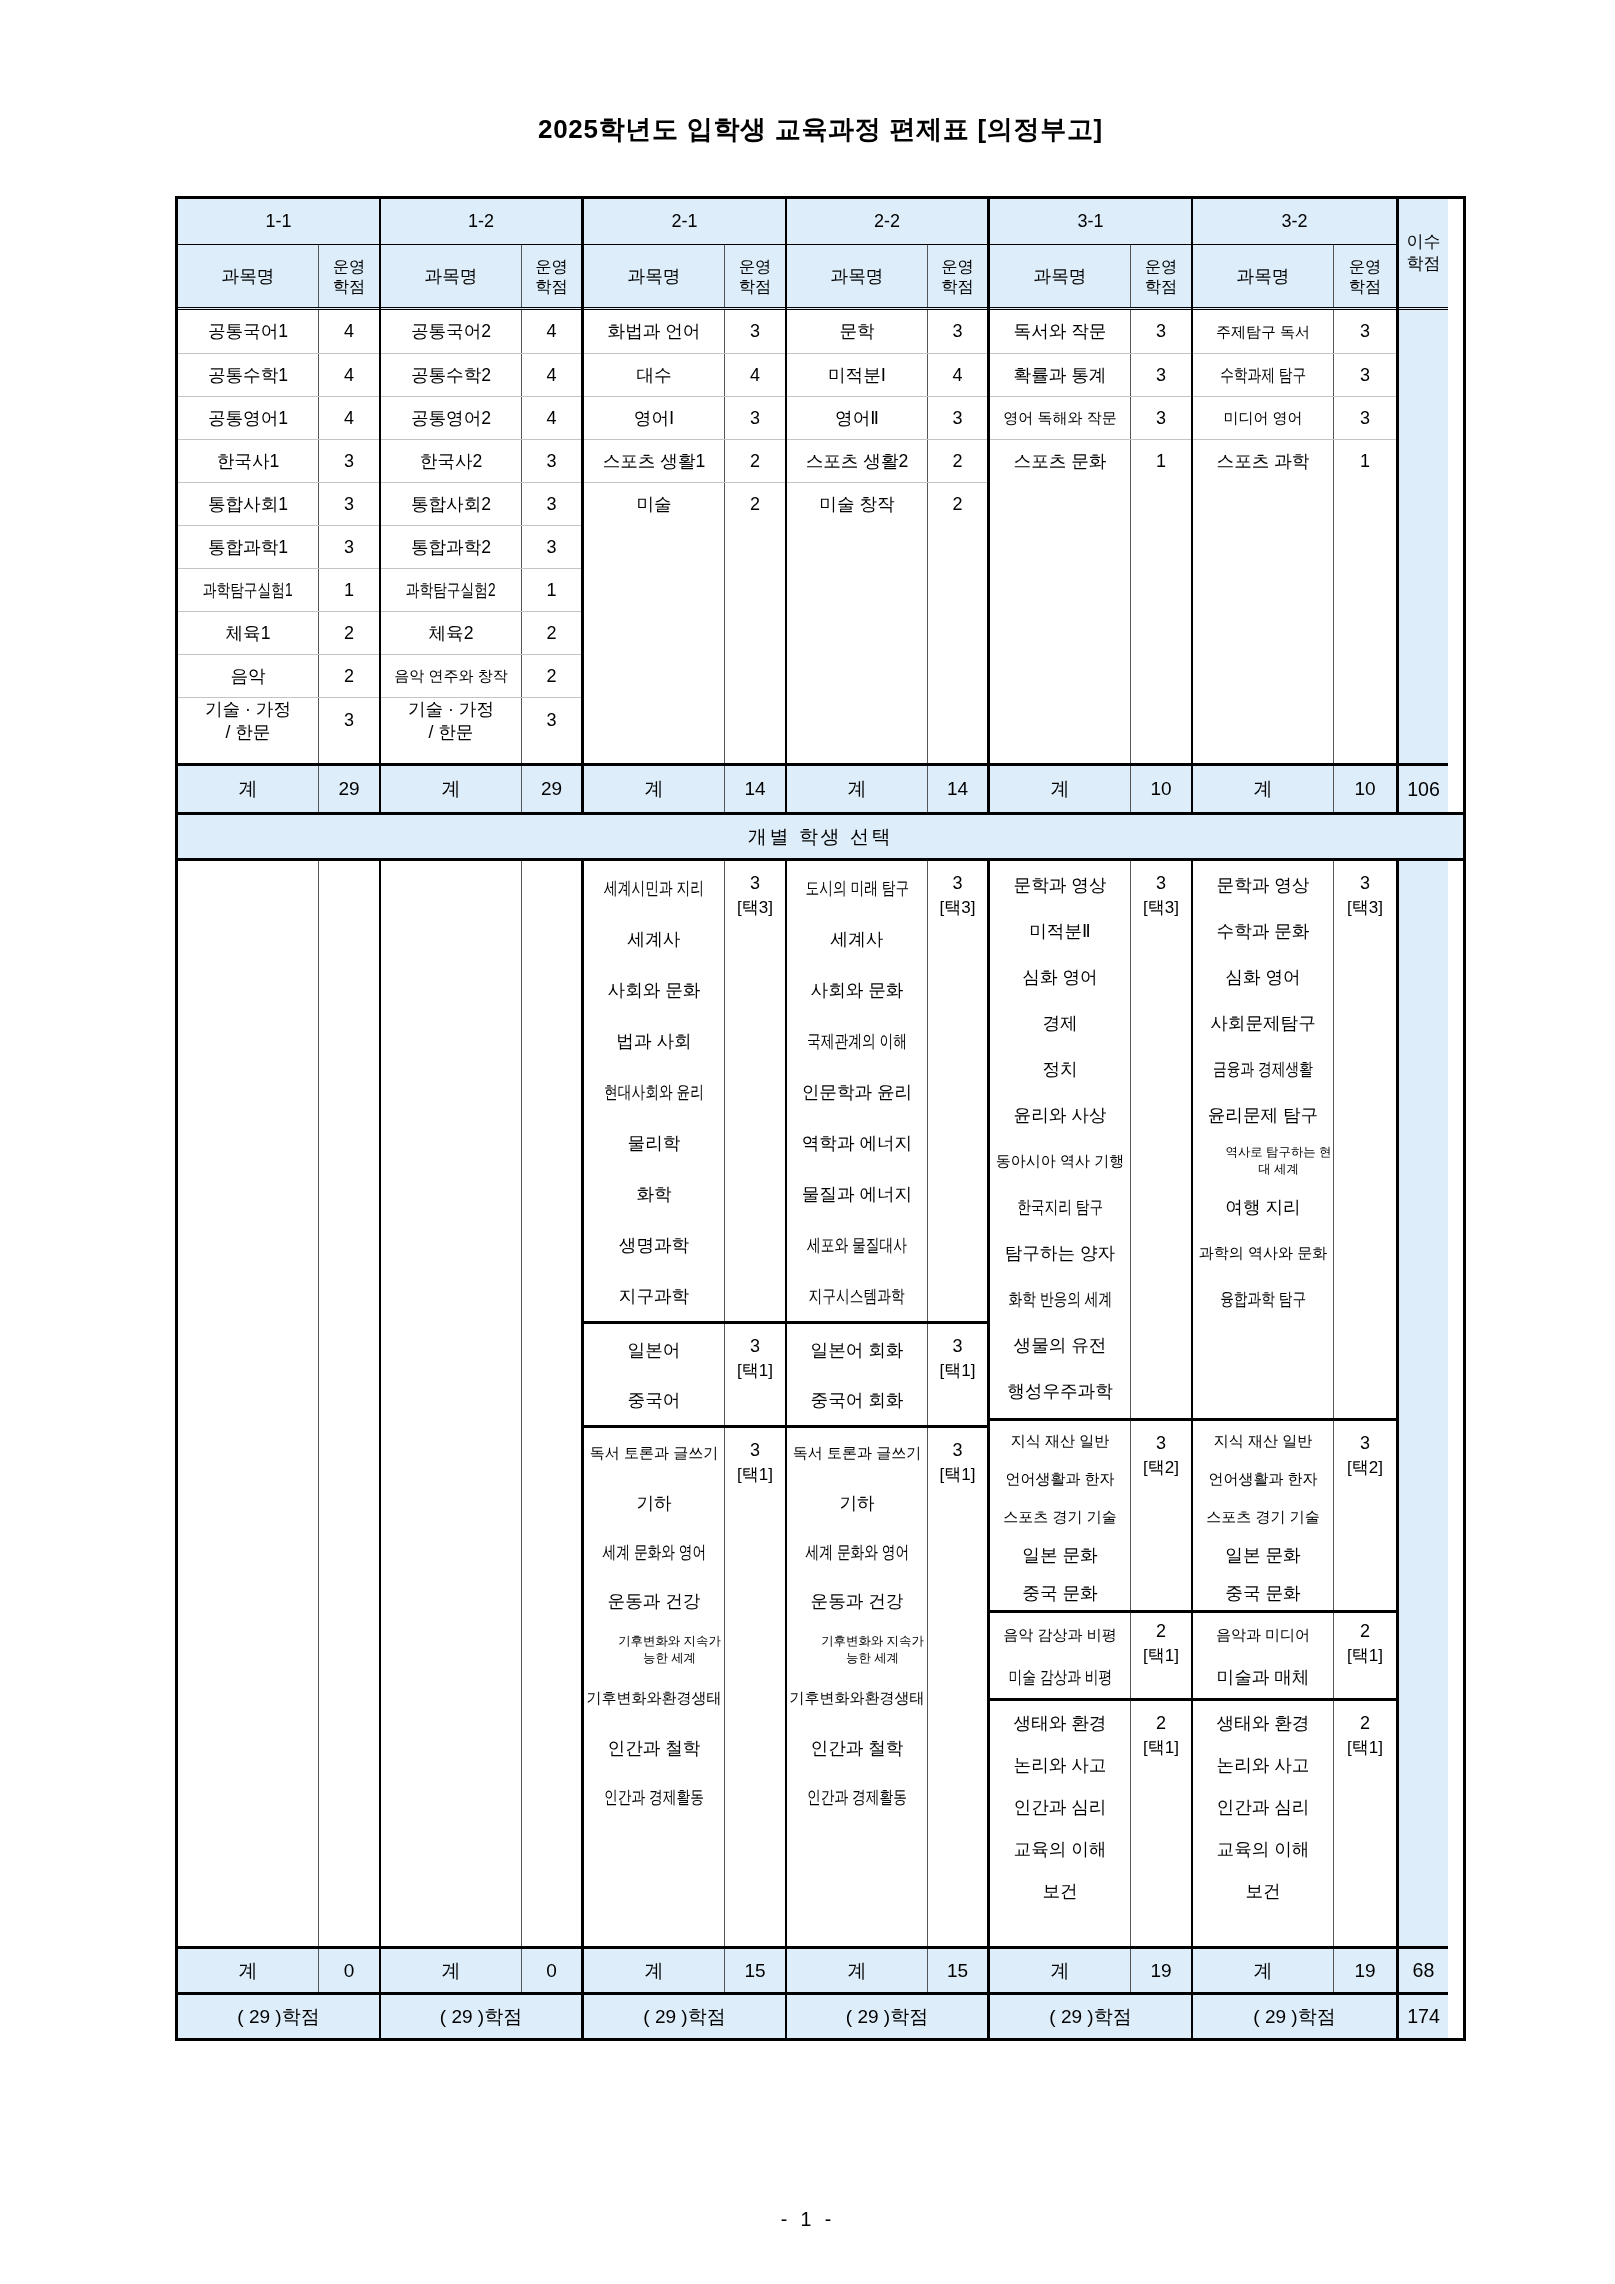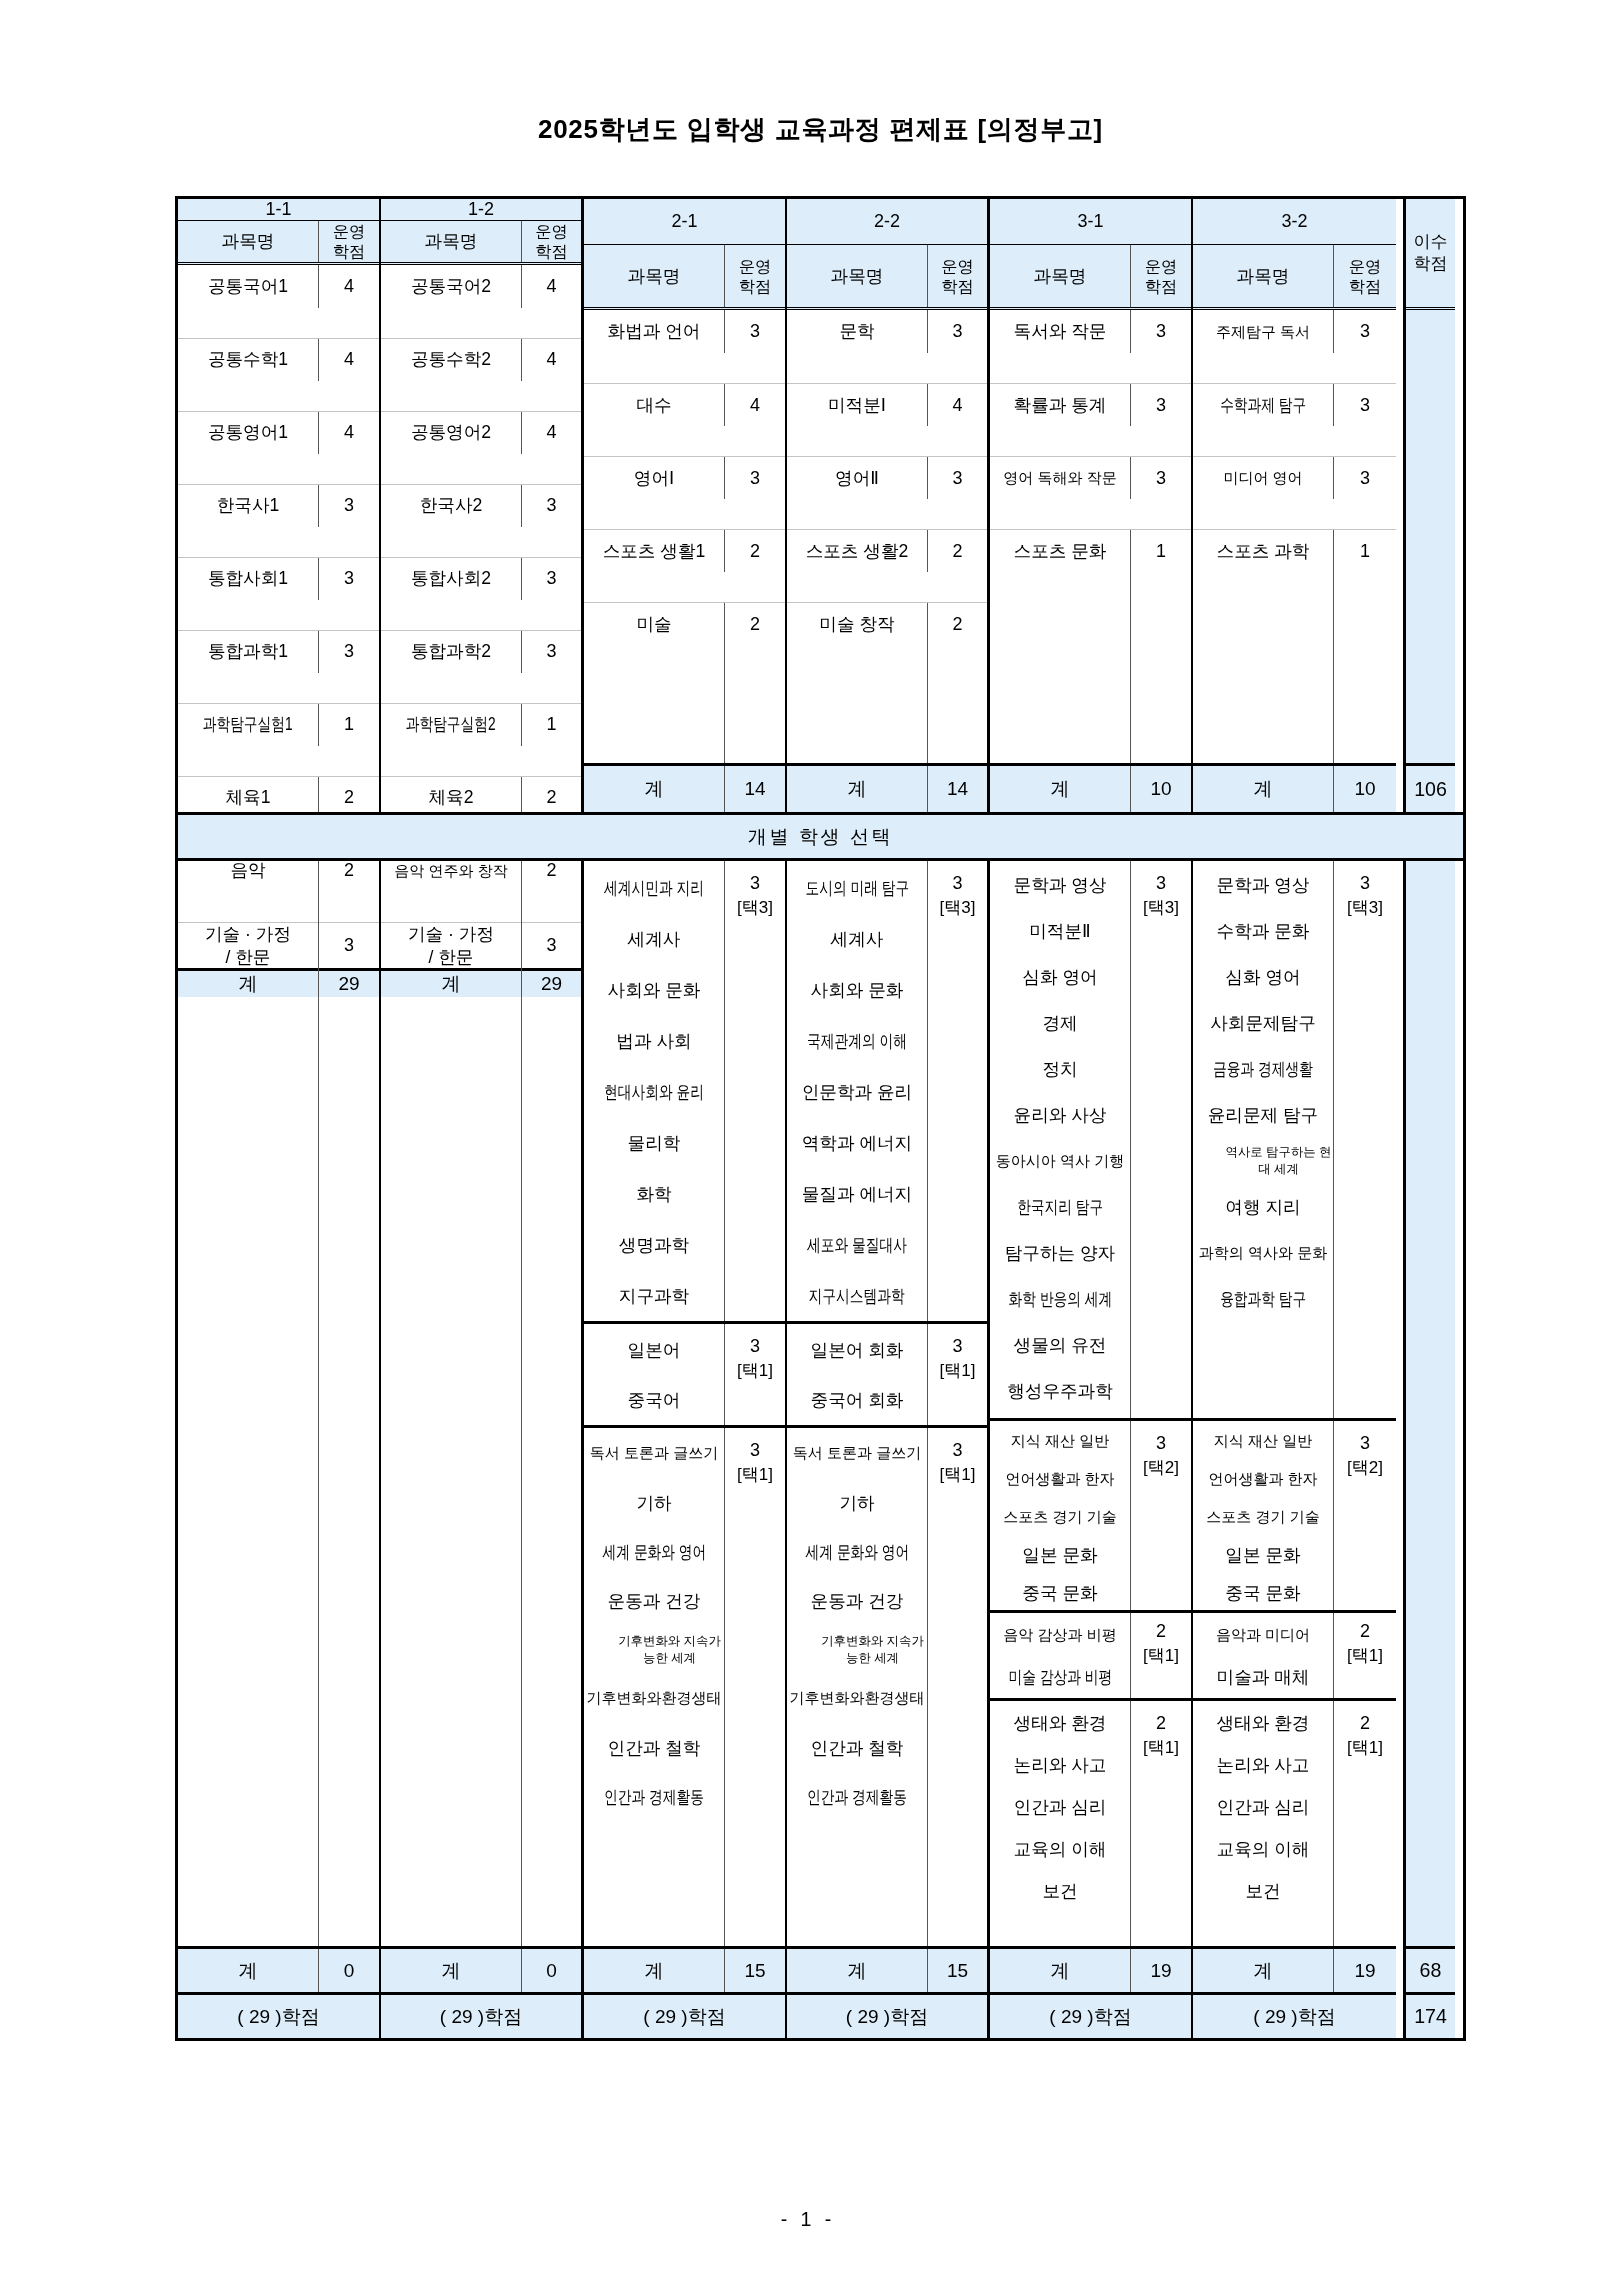--- a/index.html
+++ b/index.html
@@ -30,33 +30,33 @@
   .sem.last { border-right:none; }
 
   
   .sem-h { height:46px; border-bottom:1.3px solid #000; display:flex; align-items:center; justify-content:center;
            font-size:18px; }
   .sub-h { height:65px; border-bottom:3.3px double #000; display:flex; }
   .sh-s { width:141px; border-right:1.3px solid #555; display:flex; align-items:center; justify-content:center; font-size:17.6px; }
   .sh-c { flex:1; display:flex; align-items:center; justify-content:center; font-size:16.3px; white-space:pre-line; text-align:center; line-height:1.25; }
   .sem-body { display:flex; flex-direction:column; }
   .course-row { min-height:43px; display:flex; }
-  .course-row + .course-row { border-top:1.3px solid #c4c4c4;margin-top:30px; }
+  .course-row + .course-row { border-top:1.3px solid #c4c4c4; }
   .cr-name { width:141px; border-right:1.3px solid #555; display:flex; align-items:center; justify-content:center;
              text-align:center; font-size:17.6px; white-space:pre-line; line-height:1.3; overflow:hidden; }
   .cr-credit { flex:1; display:flex; align-items:center; justify-content:center; font-size:18px; }
   .sem-fill { flex:1; display:flex; }
   .sf-s { width:141px; border-right:1.3px solid #555; }
   .sf-c { flex:1; }
   .sem-total { height:49px; border-top:3.9px solid #000; display:flex; }
   .ts { width:141px; border-right:1.3px solid #555; display:flex; align-items:center; justify-content:center; font-size:19px; }
   .tc { flex:1; display:flex; align-items:center; justify-content:center; font-size:19px; }
 
   
-  .isu-col { width:52px; border-left:3.9px solid #000; display:flex; flex-direction:column;margin-left:7px; }
+  .isu-col { width:52px; border-left:3.9px solid #000; display:flex; flex-direction:column; }
   .isu-h { height:111px; border-bottom:3.3px double #000; display:flex; align-items:center; justify-content:center;
            font-size:17px; white-space:pre-line; text-align:center; line-height:1.3; }
   .isu-fill { flex:1; }
   .isu-cell { height:49px; border-top:3.9px solid #000; display:flex; align-items:center; justify-content:center; font-size:19.6px; }
   .lowtable .isu-cell { height:46px; }
 
   
   .gebyeol { height:49px; border-top:3.9px solid #000; border-bottom:3.9px solid #000;
              display:flex; align-items:center; justify-content:center; font-size:19px; letter-spacing:2.6px; }
 

